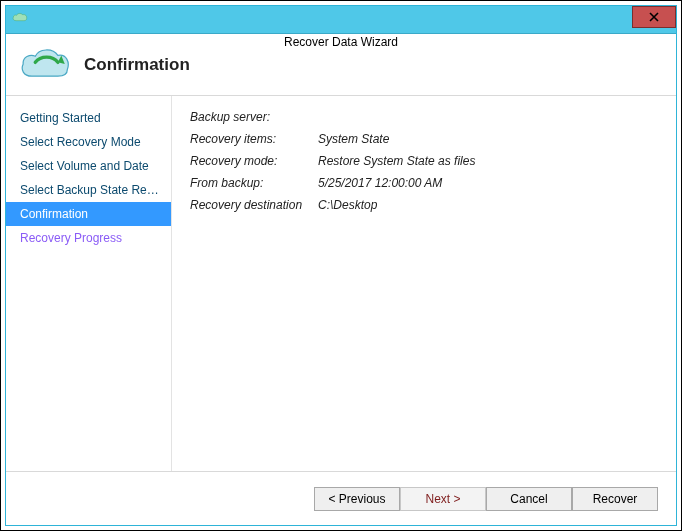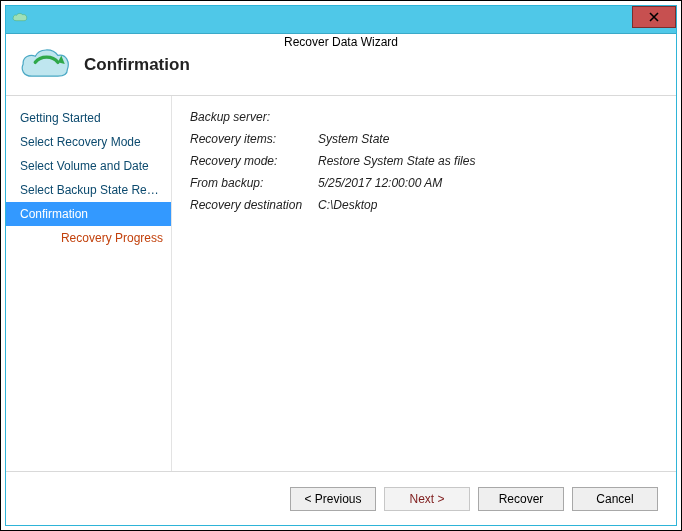--- a/index.html
+++ b/index.html
@@ -94,22 +94,21 @@
     white-space: nowrap;
     overflow: hidden;
     text-overflow: ellipsis;
     line-height: 16px;
   }
   .sidebar .step.selected {
     background: #3399ff;
     color: #fff;
   }
   .sidebar .step.disabled {
-    color: #c2410c;
-    text-align: right;
+    color: #8b5cf6;
   }
   .content {
     flex: 1;
     padding: 14px 18px;
   }
   .kv-row {
     display: flex;
     margin-bottom: 8px;
     font-size: 12px;
     color: #222;
@@ -120,21 +119,21 @@
     flex-shrink: 0;
   }
   .kv-value { flex: 1; }
   .footer {
     height: 54px;
     border-top: 1px solid #d9d9d9;
     display: flex;
     align-items: center;
     justify-content: flex-end;
     padding-right: 18px;
-    gap: 8px;
+    gap: 0;
   }
   .btn {
     min-width: 86px;
     height: 24px;
     background: #efefef;
     border: 1px solid #a8a8a8;
     font-size: 12px;
     font-family: inherit;
     color: #000;
     cursor: pointer;
@@ -207,18 +206,18 @@
         <div class="kv-row">
           <div class="kv-label">Recovery destination</div>
           <div class="kv-value">C:\Desktop</div>
         </div>
       </div>
     </div>
 
     <div class="footer">
       <button class="btn">&lt; Previous</button>
       <button class="btn" disabled="">Next &gt;</button>
+      <button class="btn">Cancel</button>
       <button class="btn">Recover</button>
-      <button class="btn">Cancel</button>
     </div>
 
   </div>
 </div>
 
 </body></html>

